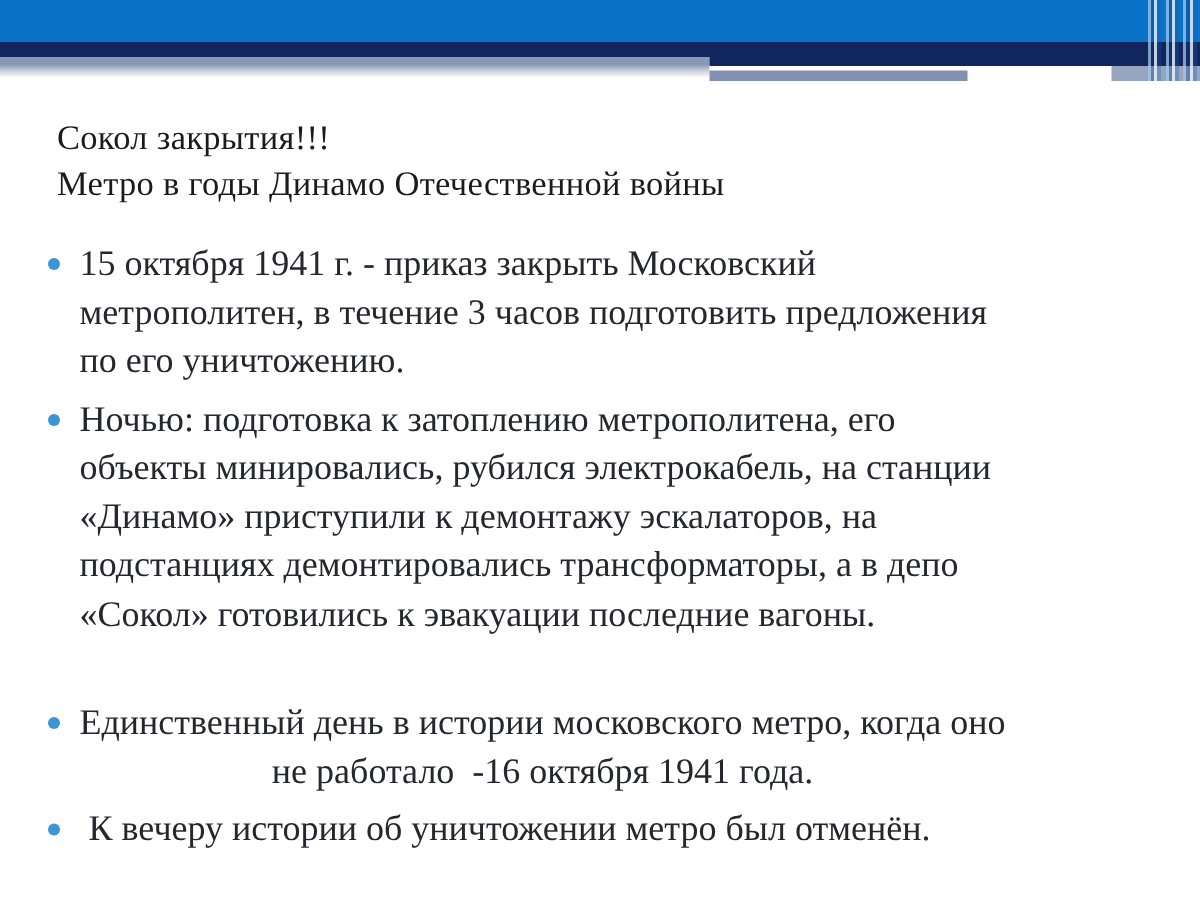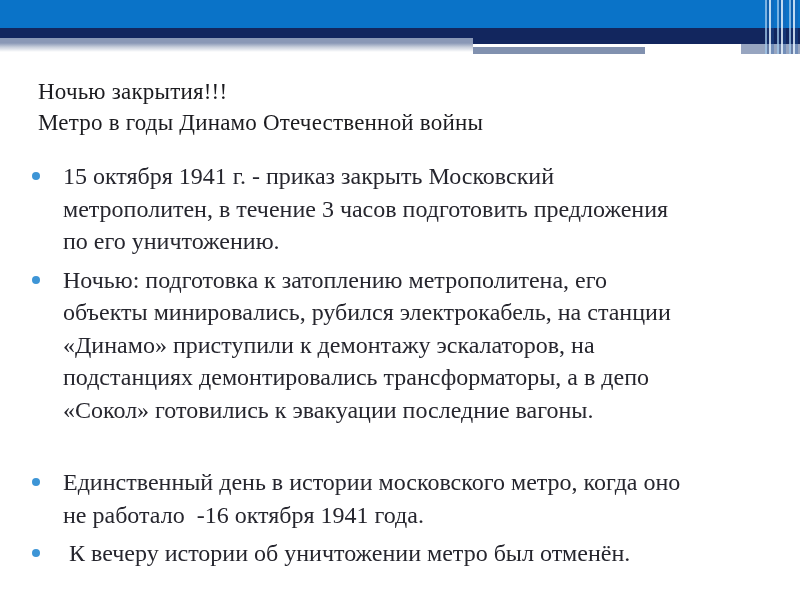--- a/index.html
+++ b/index.html
@@ -23,41 +23,41 @@
                  rgba(20,55,120,0.35) 5px 7px,
                  rgba(225,238,250,0.85) 7px 9px,
                  rgba(30,90,170,0.30) 9px 12px); }
   
   .title { position:absolute; left:38px; top:76px; font-size:23px; line-height:31px;
            color:#1b1b1f; letter-spacing:0.2px; }
   
   .bullets { position:absolute; left:28px; top:160px; width:745px; margin:0; padding:0;
              list-style:none; font-size:24px; line-height:32.5px; color:#26262e; }
   .bullet-item { display:flex; align-items:flex-start; margin:0 0 6px 0; }
-  .bullet-item.gap-before { margin-top:40px; }
+  .bullet-item.gap-before { margin-top:40px;text-align:center; }
   .dot { flex:none; width:8px; height:8px; border-radius:50%; background:#3d95d6;
          margin:12px 13px 0 4px; }
-  .btext { white-space:pre-wrap;margin-left:10px; }
+  .btext { white-space:pre-wrap; }
 </style>
 </head>
 <body>
 
 <div class="slide">
 
   <div class="bar-blue"></div>
   <div class="bar-navy"></div>
   <div class="strip-left"></div>
   <div class="navy-ext"></div>
   <div class="white-line"></div>
   <div class="gray-bar"></div>
   <div class="gray-bar2"></div>
   <div class="stripes"></div>
 
   <div class="title">
-    <div>Ночью закрытия!!!</div>
+    <div>Сокол закрытия!!!</div>
     <div>Метро в годы Динамо Отечественной войны</div>
   </div>
 
   <ul class="bullets">
     <li class="bullet-item">
       <span class="dot"></span>
       <span class="btext">15 октября 1941 г. - приказ закрыть Московский
 метрополитен, в течение 3 часов подготовить предложения
 по его уничтожению.</span>
     </li>

